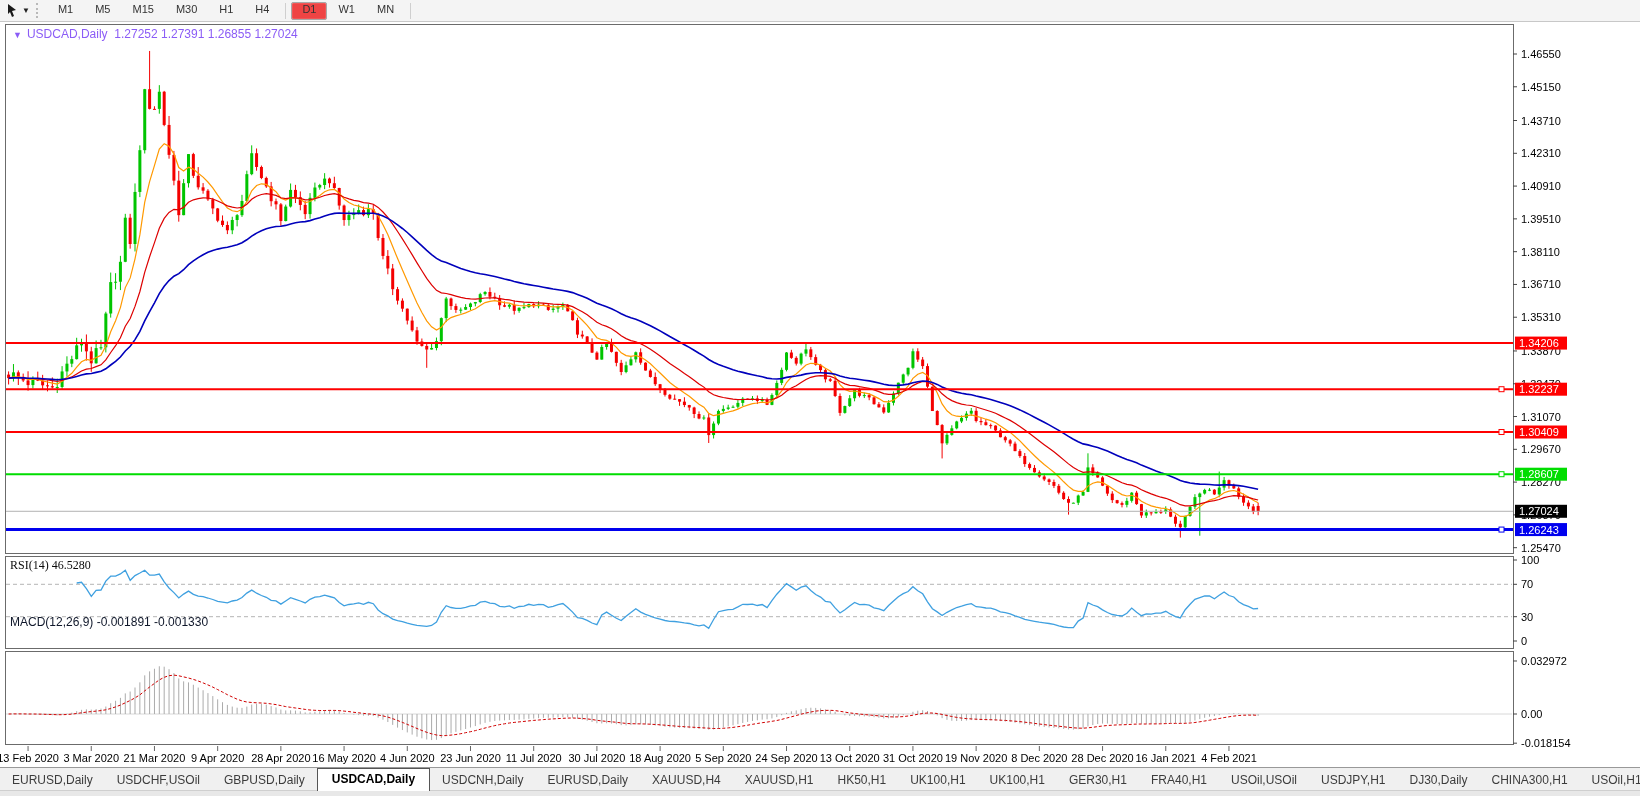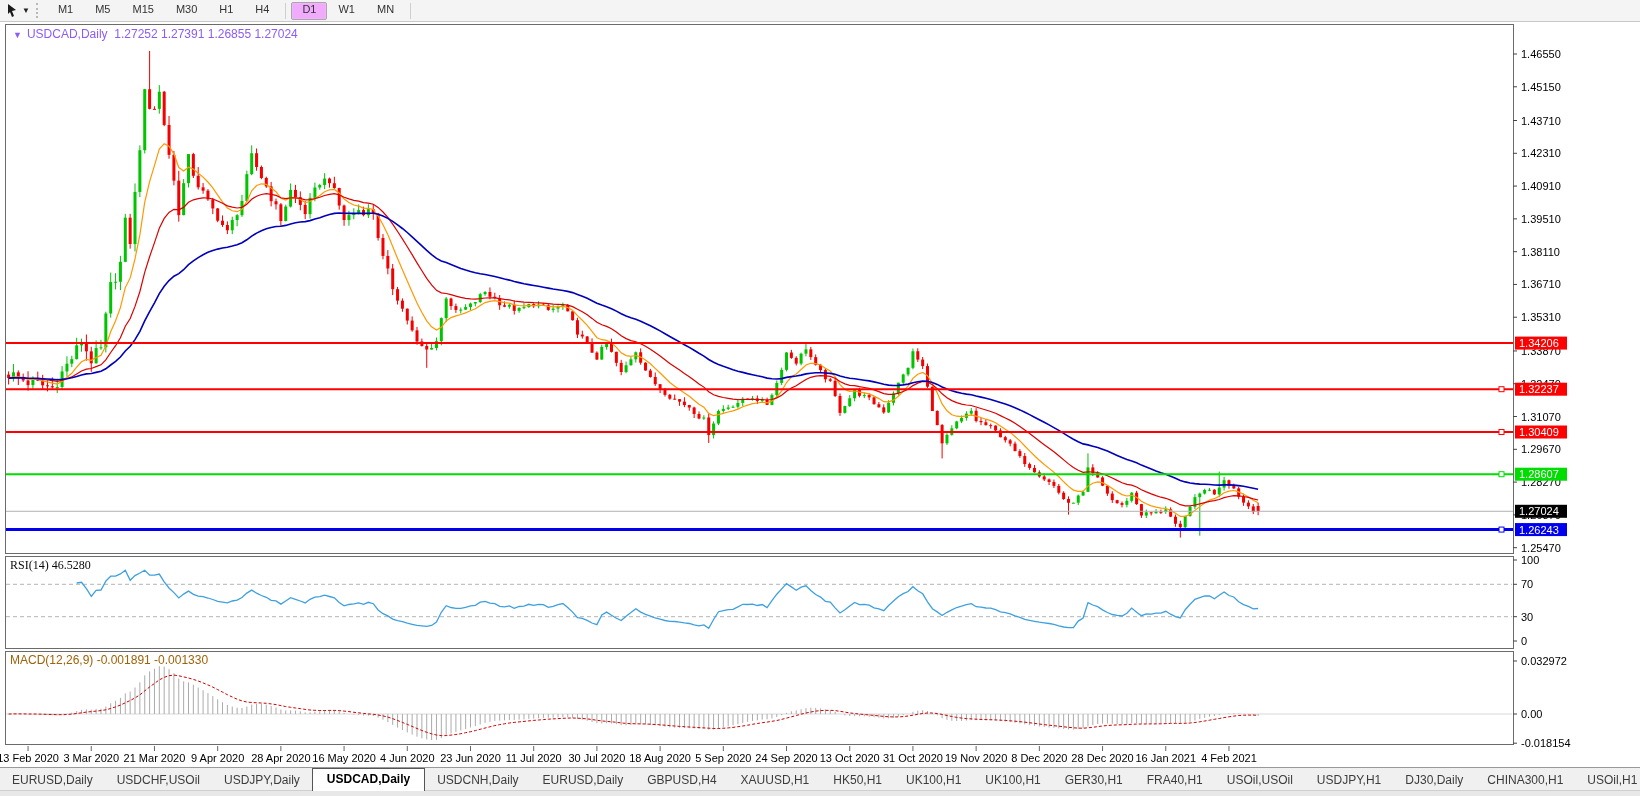--- a/index.html
+++ b/index.html
@@ -5,27 +5,27 @@
   html,body{margin:0;padding:0;background:#fff;}
   #win{position:relative;width:1640px;height:796px;background:#fff;overflow:hidden;
        font-family:"Liberation Sans",sans-serif;-webkit-font-smoothing:antialiased;}
   
   #toolbar{position:absolute;left:0;top:0;width:1640px;height:21px;background:#f4f4f4;
            border-bottom:1px solid #c8c8c8;display:flex;align-items:center;font-size:11px;color:#222;}
   .tool-icon{width:20px;height:16px;margin-left:2px;display:flex;align-items:center;justify-content:center;}
   .caret{font-size:8px;color:#222;margin-right:2px;}
   .grip{width:5px;height:15px;margin:0 4px;border-left:2px dotted #b9b9b9;}
   .tfbtn{padding:0 10px;height:16px;line-height:13px;text-align:left;color:#333;border:1px solid transparent;border-radius:2px;}
-  .tfbtn.active{background:#f0abfc;border:1px solid #a8a8a8;box-shadow:inset 0 0 1px #fff;}
+  .tfbtn.active{background:#ef4444;border:1px solid #a8a8a8;box-shadow:inset 0 0 1px #fff;}
   .tooldiv{width:1px;height:16px;background:#cfcfcf;margin:0 5px;}
   
   #chart-title{position:absolute;left:13px;top:27px;font-size:12px;color:#8b5cf6;z-index:5;white-space:pre;}
   #chart-title .dd{font-size:9px;margin-right:5px;}
   #rsi-label{position:absolute;left:10px;top:558px;font-size:12px;color:#0a0a0a;z-index:5;font-family:Liberation Serif, serif;}
-  #macd-label{position:absolute;left:10px;top:653px;font-size:12px;color:#a16207;z-index:5;}
+  #macd-label{position:absolute;left:10px;top:615px;font-size:12px;color:#0f172a;z-index:5;}
   
   #tabbar{position:absolute;left:0;top:767px;width:1640px;height:23px;background:#f0f0f0;
           border-top:1px solid #999;display:flex;align-items:flex-end;font-size:12px;color:#3c3c3c;text-align:center;}
   .tab{padding:3px 12px 4px 12px;white-space:nowrap;position:relative;}
   .tabsep{width:1px;height:14px;background:#b5b5b5;margin-bottom:4px;}
   .tab.active{background:#fff;font-weight:bold;color:#000;border:1px solid #555;border-bottom:none;
               padding:3px 14px 5px 14px;z-index:2;}
   #bottom-strip{position:absolute;left:0;top:790px;width:1640px;height:6px;background:#e8e8e8;border-top:1px solid #cfcfcf;}
   svg text{font-family:"Liberation Sans",sans-serif;}
 </style>
@@ -990,27 +990,27 @@
         <line x1="1228.962" y1="746" x2="1228.962" y2="751" stroke="#666"></line>
         <text x="1228.962" y="762" font-size="11" fill="#000" text-anchor="middle">4 Feb 2021</text>
       </g>
     </svg>
 
   <div id="tabbar">
       <div class="tab">EURUSD,Daily</div>
       <div class="tabsep"></div>
       <div class="tab">USDCHF,USOil</div>
       <div class="tabsep"></div>
-      <div class="tab">USDJPY,Daily</div>
+      <div class="tab">GBPUSD,Daily</div>
       <div class="tab active">USDCAD,Daily</div>
       <div class="tab">USDCNH,Daily</div>
       <div class="tabsep"></div>
       <div class="tab">EURUSD,Daily</div>
       <div class="tabsep"></div>
-      <div class="tab">GBPUSD,H4</div>
+      <div class="tab">XAUUSD,H4</div>
       <div class="tabsep"></div>
       <div class="tab">XAUUSD,H1</div>
       <div class="tabsep"></div>
       <div class="tab">HK50,H1</div>
       <div class="tabsep"></div>
       <div class="tab">UK100,H1</div>
       <div class="tabsep"></div>
       <div class="tab">UK100,H1</div>
       <div class="tabsep"></div>
       <div class="tab">GER30,H1</div>

